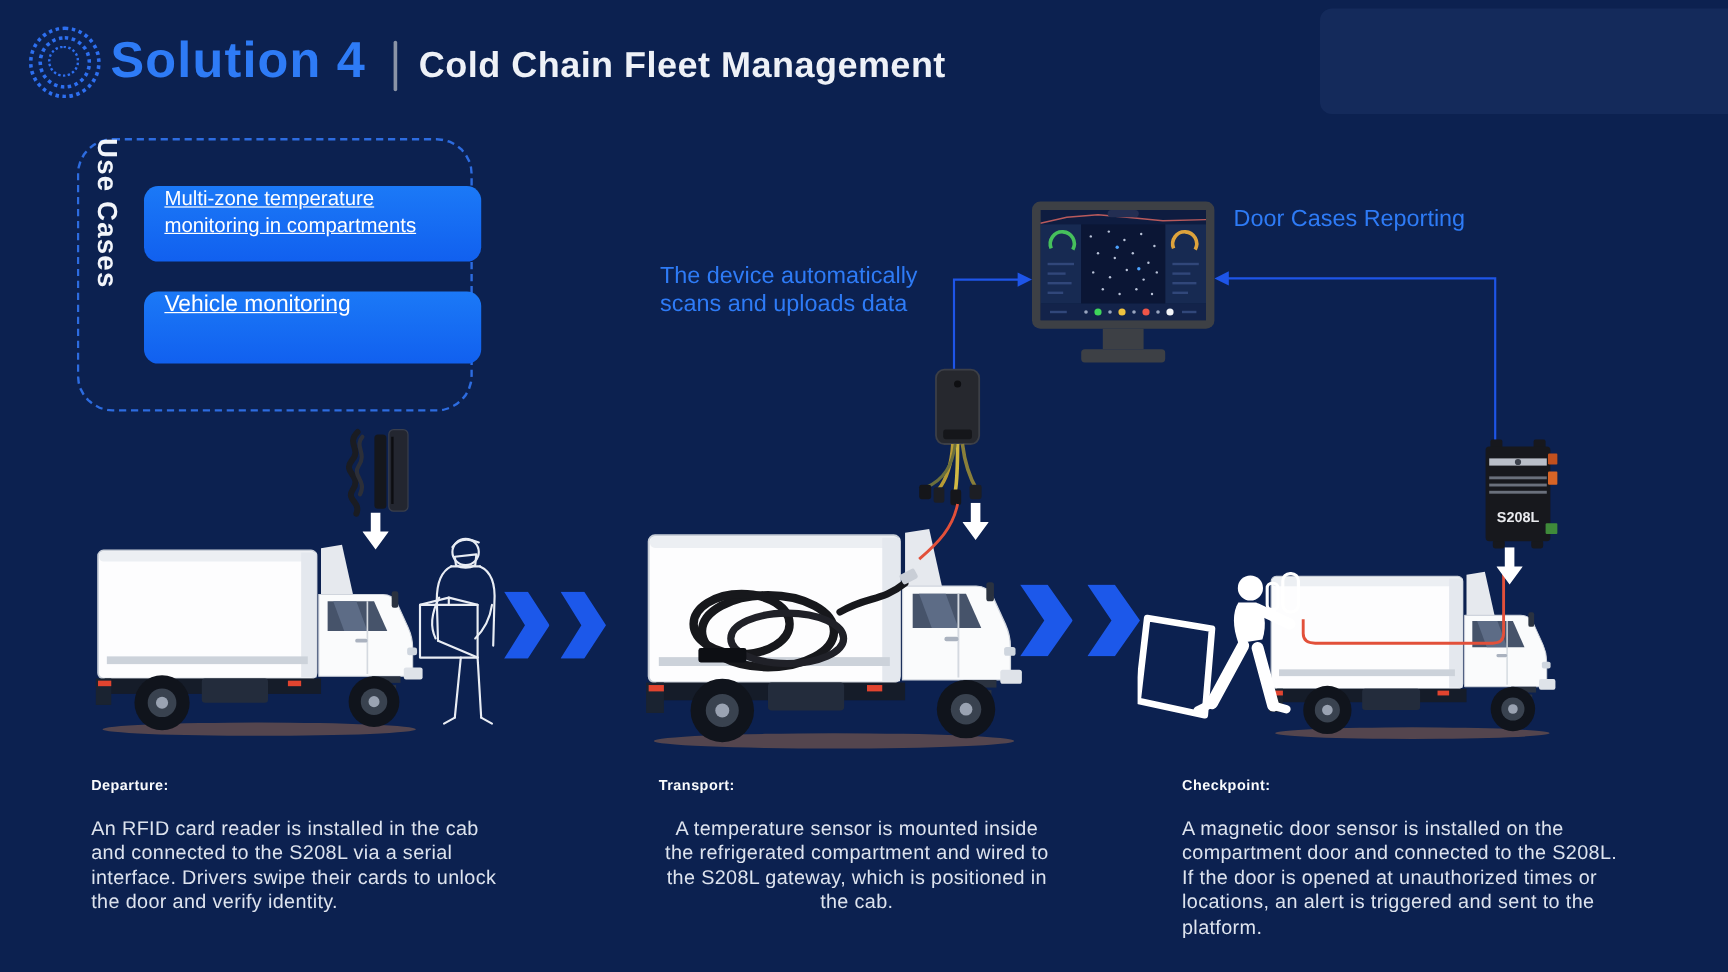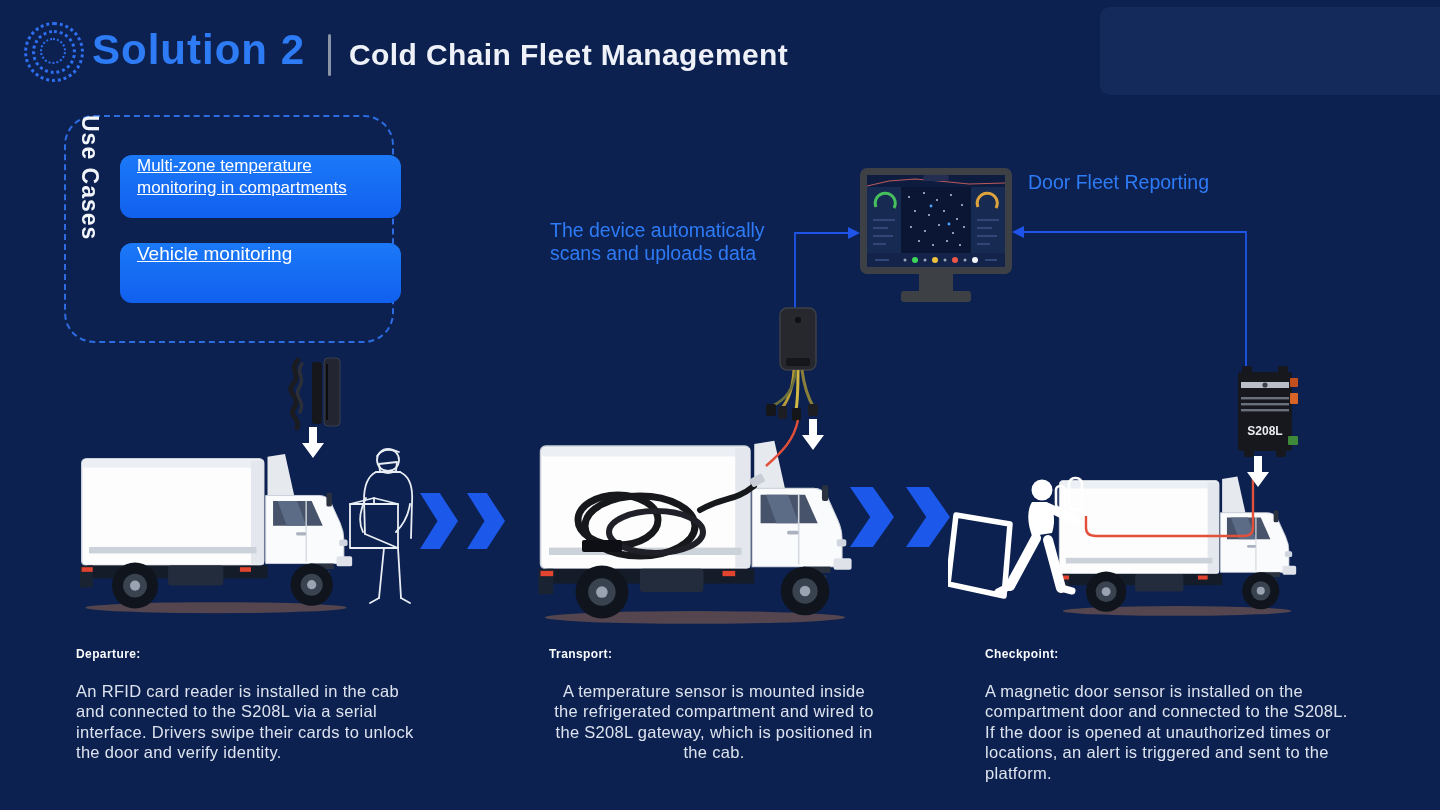--- a/index.html
+++ b/index.html
@@ -104,42 +104,42 @@
       </symbol>
     </defs>
   </svg>
 
   <div class="abs watermark"></div>
   <div class="abs logo">
     <div class="ring r1"></div>
       <div class="ring r2"></div>
       <div class="ring r3"></div>
   </div>
-  <div class="abs solution">Solution 2</div>
+  <div class="abs solution">Solution 4</div>
   <div class="abs hdr-divider"></div>
   <h1 class="abs page-title" style="margin:0">Cold Chain Fleet Management</h1>
 
   <div class="abs usecases"></div>
   <div class="abs usecases-label">Use Cases</div>
   <div class="abs ucbtn ucbtn1">
     <span>Multi-zone temperature monitoring in compartments</span>
   </div>
   <div class="abs ucbtn ucbtn2">
     <span>Vehicle monitoring</span>
   </div>
 
   <svg class="abs" style="left:0;top:0" width="1440" height="810" viewBox="0 0 1440 810" fill="none">
     <path d="M795 314 L795 233 L849 233" stroke="#1e55e8" stroke-width="1.8"></path>
     <polygon points="848,227 860,233 848,239" fill="#1e55e8"></polygon>
     <path d="M1246 372 L1246 232 L1023 232" stroke="#1e55e8" stroke-width="1.8"></path>
     <polygon points="1024,226 1012,232 1024,238" fill="#1e55e8"></polygon>
   </svg>
 
   <div class="abs note note-upload">The device automatically scans and uploads data</div>
-  <div class="abs note note-door">Door Fleet Reporting</div>
+  <div class="abs note note-door">Door Cases Reporting</div>
 
   <div class="abs monitor">
     <svg width="138" height="92" viewBox="0 0 138 92">
       <rect width="138" height="92" fill="#0e1c40"></rect>
       <polyline points="0,11 22,6 48,4 72,6 102,9 138,8" stroke="#b85a5c" stroke-width="1.2" fill="none"></polyline>
       <rect x="56" y="0" width="26" height="6" rx="3" fill="#232e52"></rect>
       <rect x="0" y="12" width="34" height="66" fill="#172a52"></rect>
       <rect x="104" y="12" width="34" height="66" fill="#172a52"></rect>
       <path d="M9 32 A10 10 0 1 1 27 33" stroke="#46c05c" stroke-width="3" fill="none"></path>
       <path d="M111 32 A10 10 0 1 1 129 33" stroke="#dea33c" stroke-width="3" fill="none"></path>

